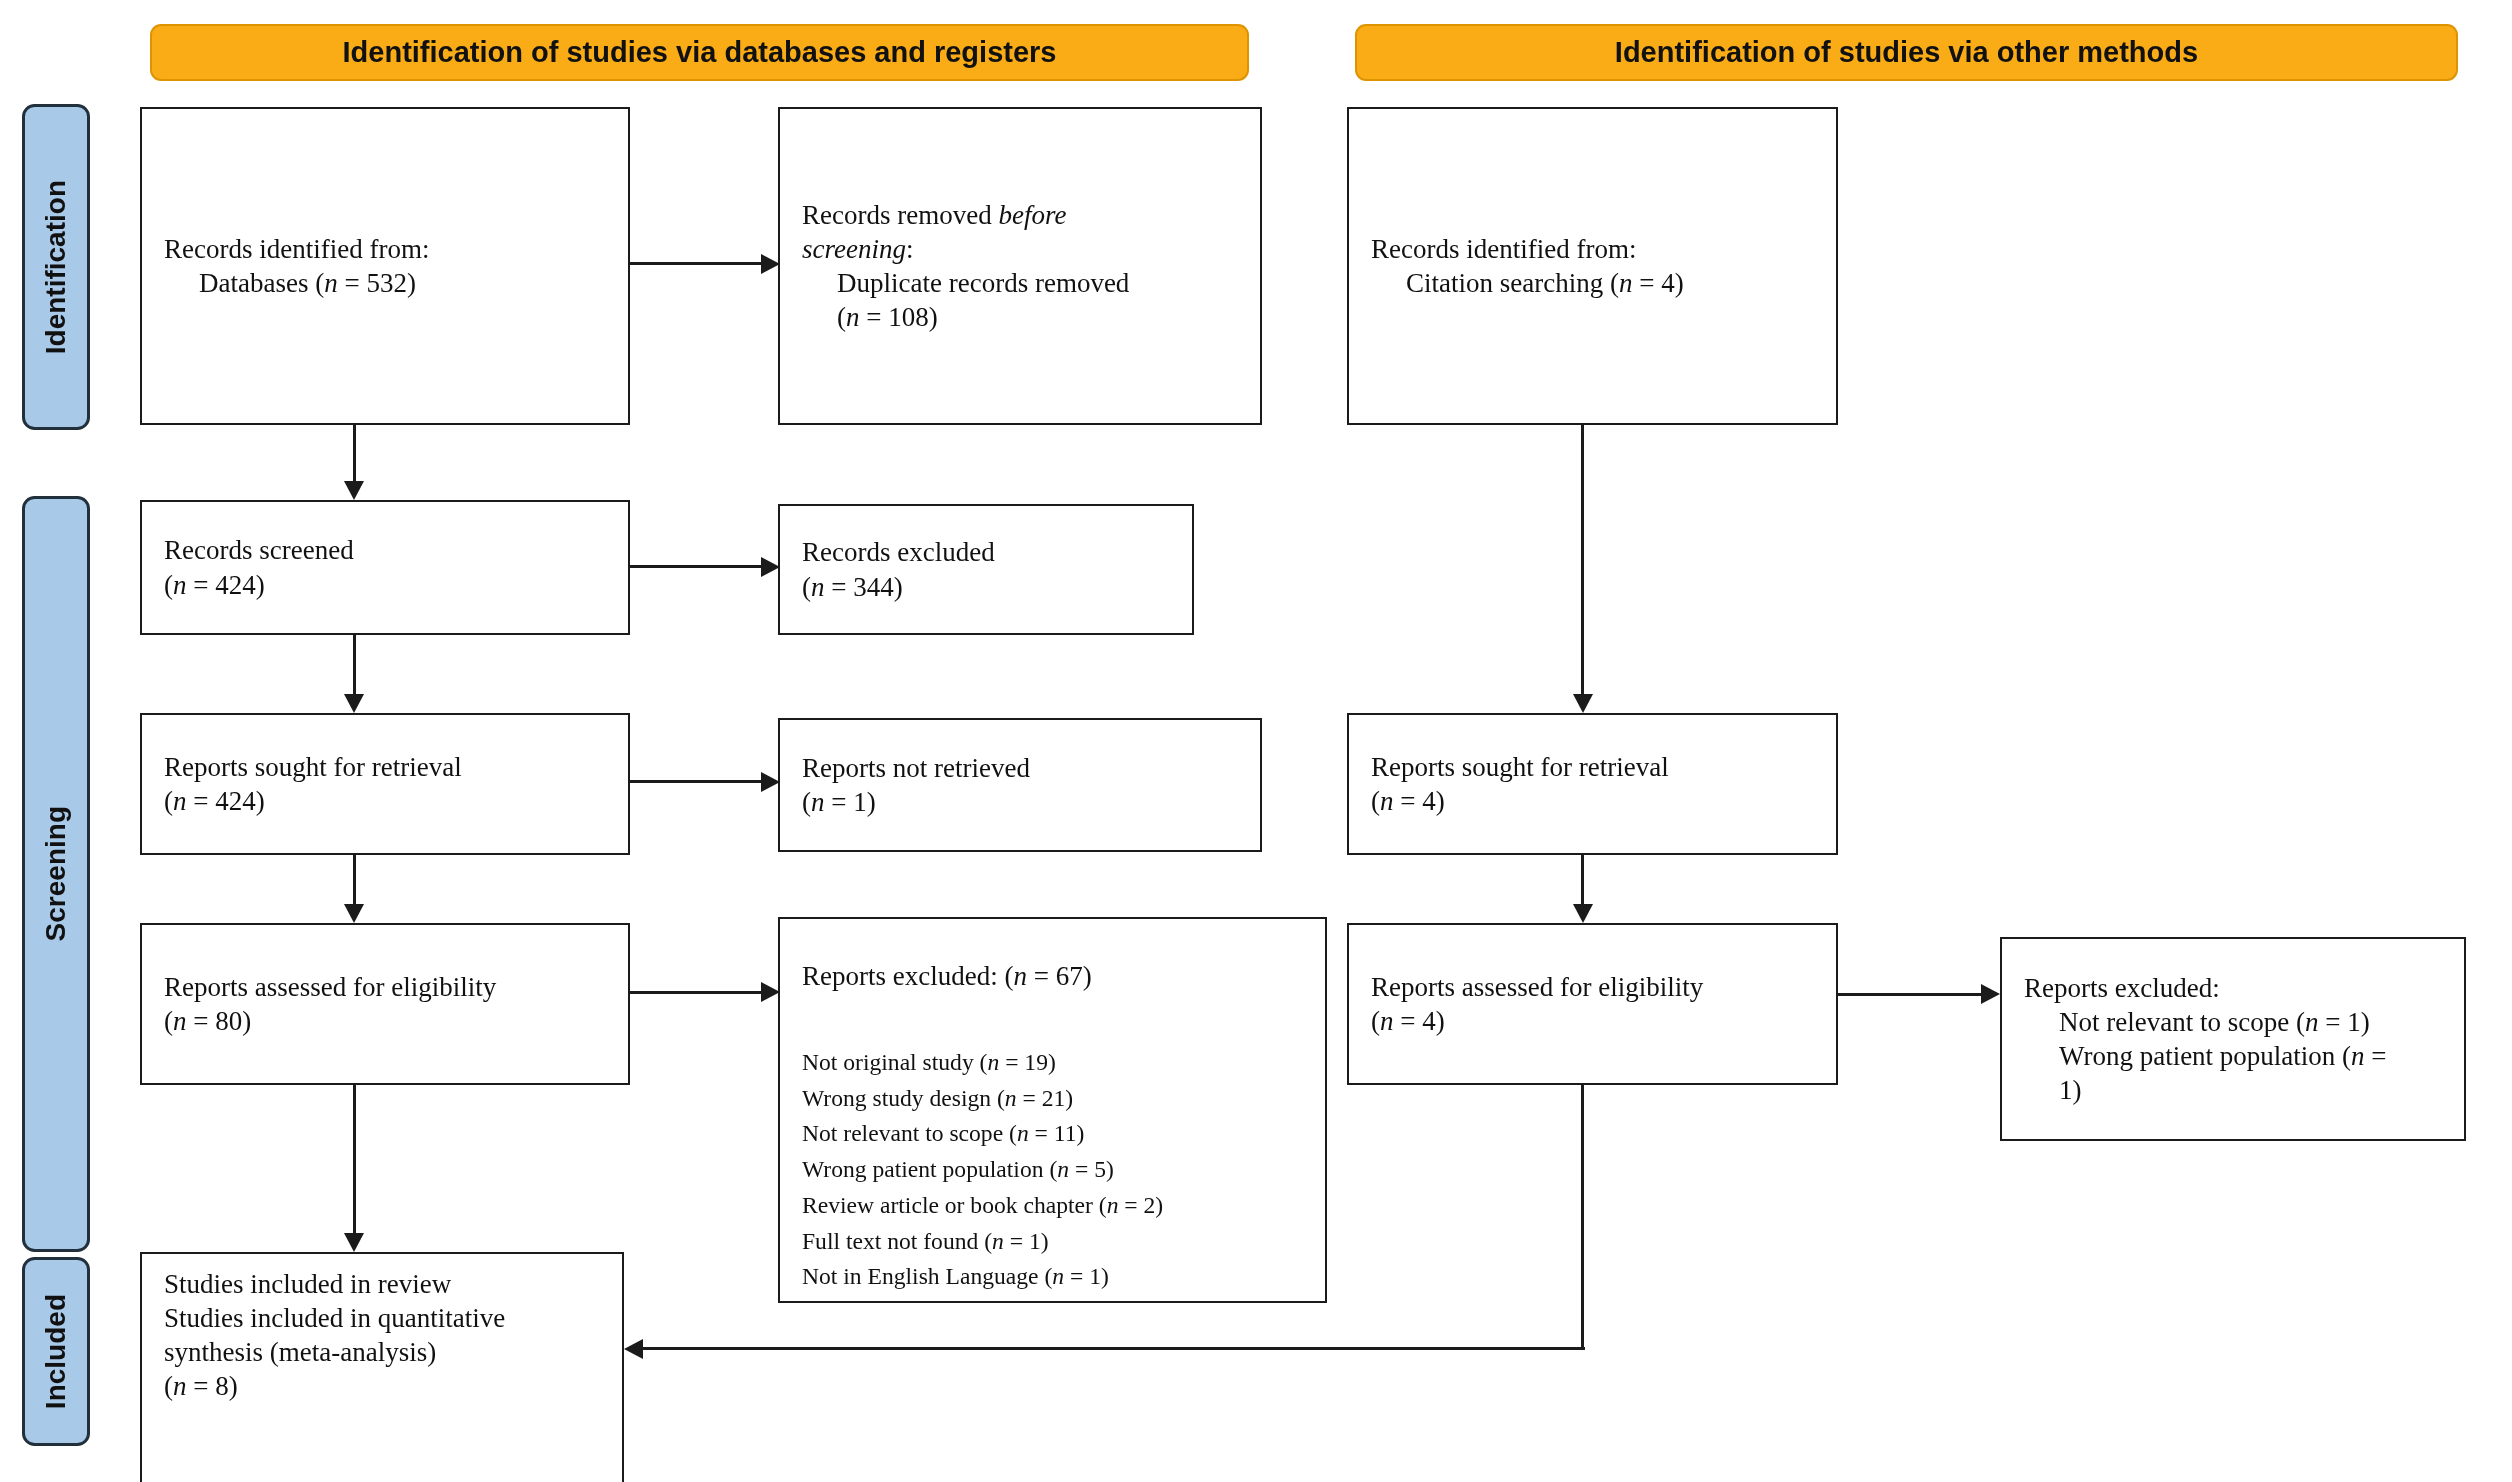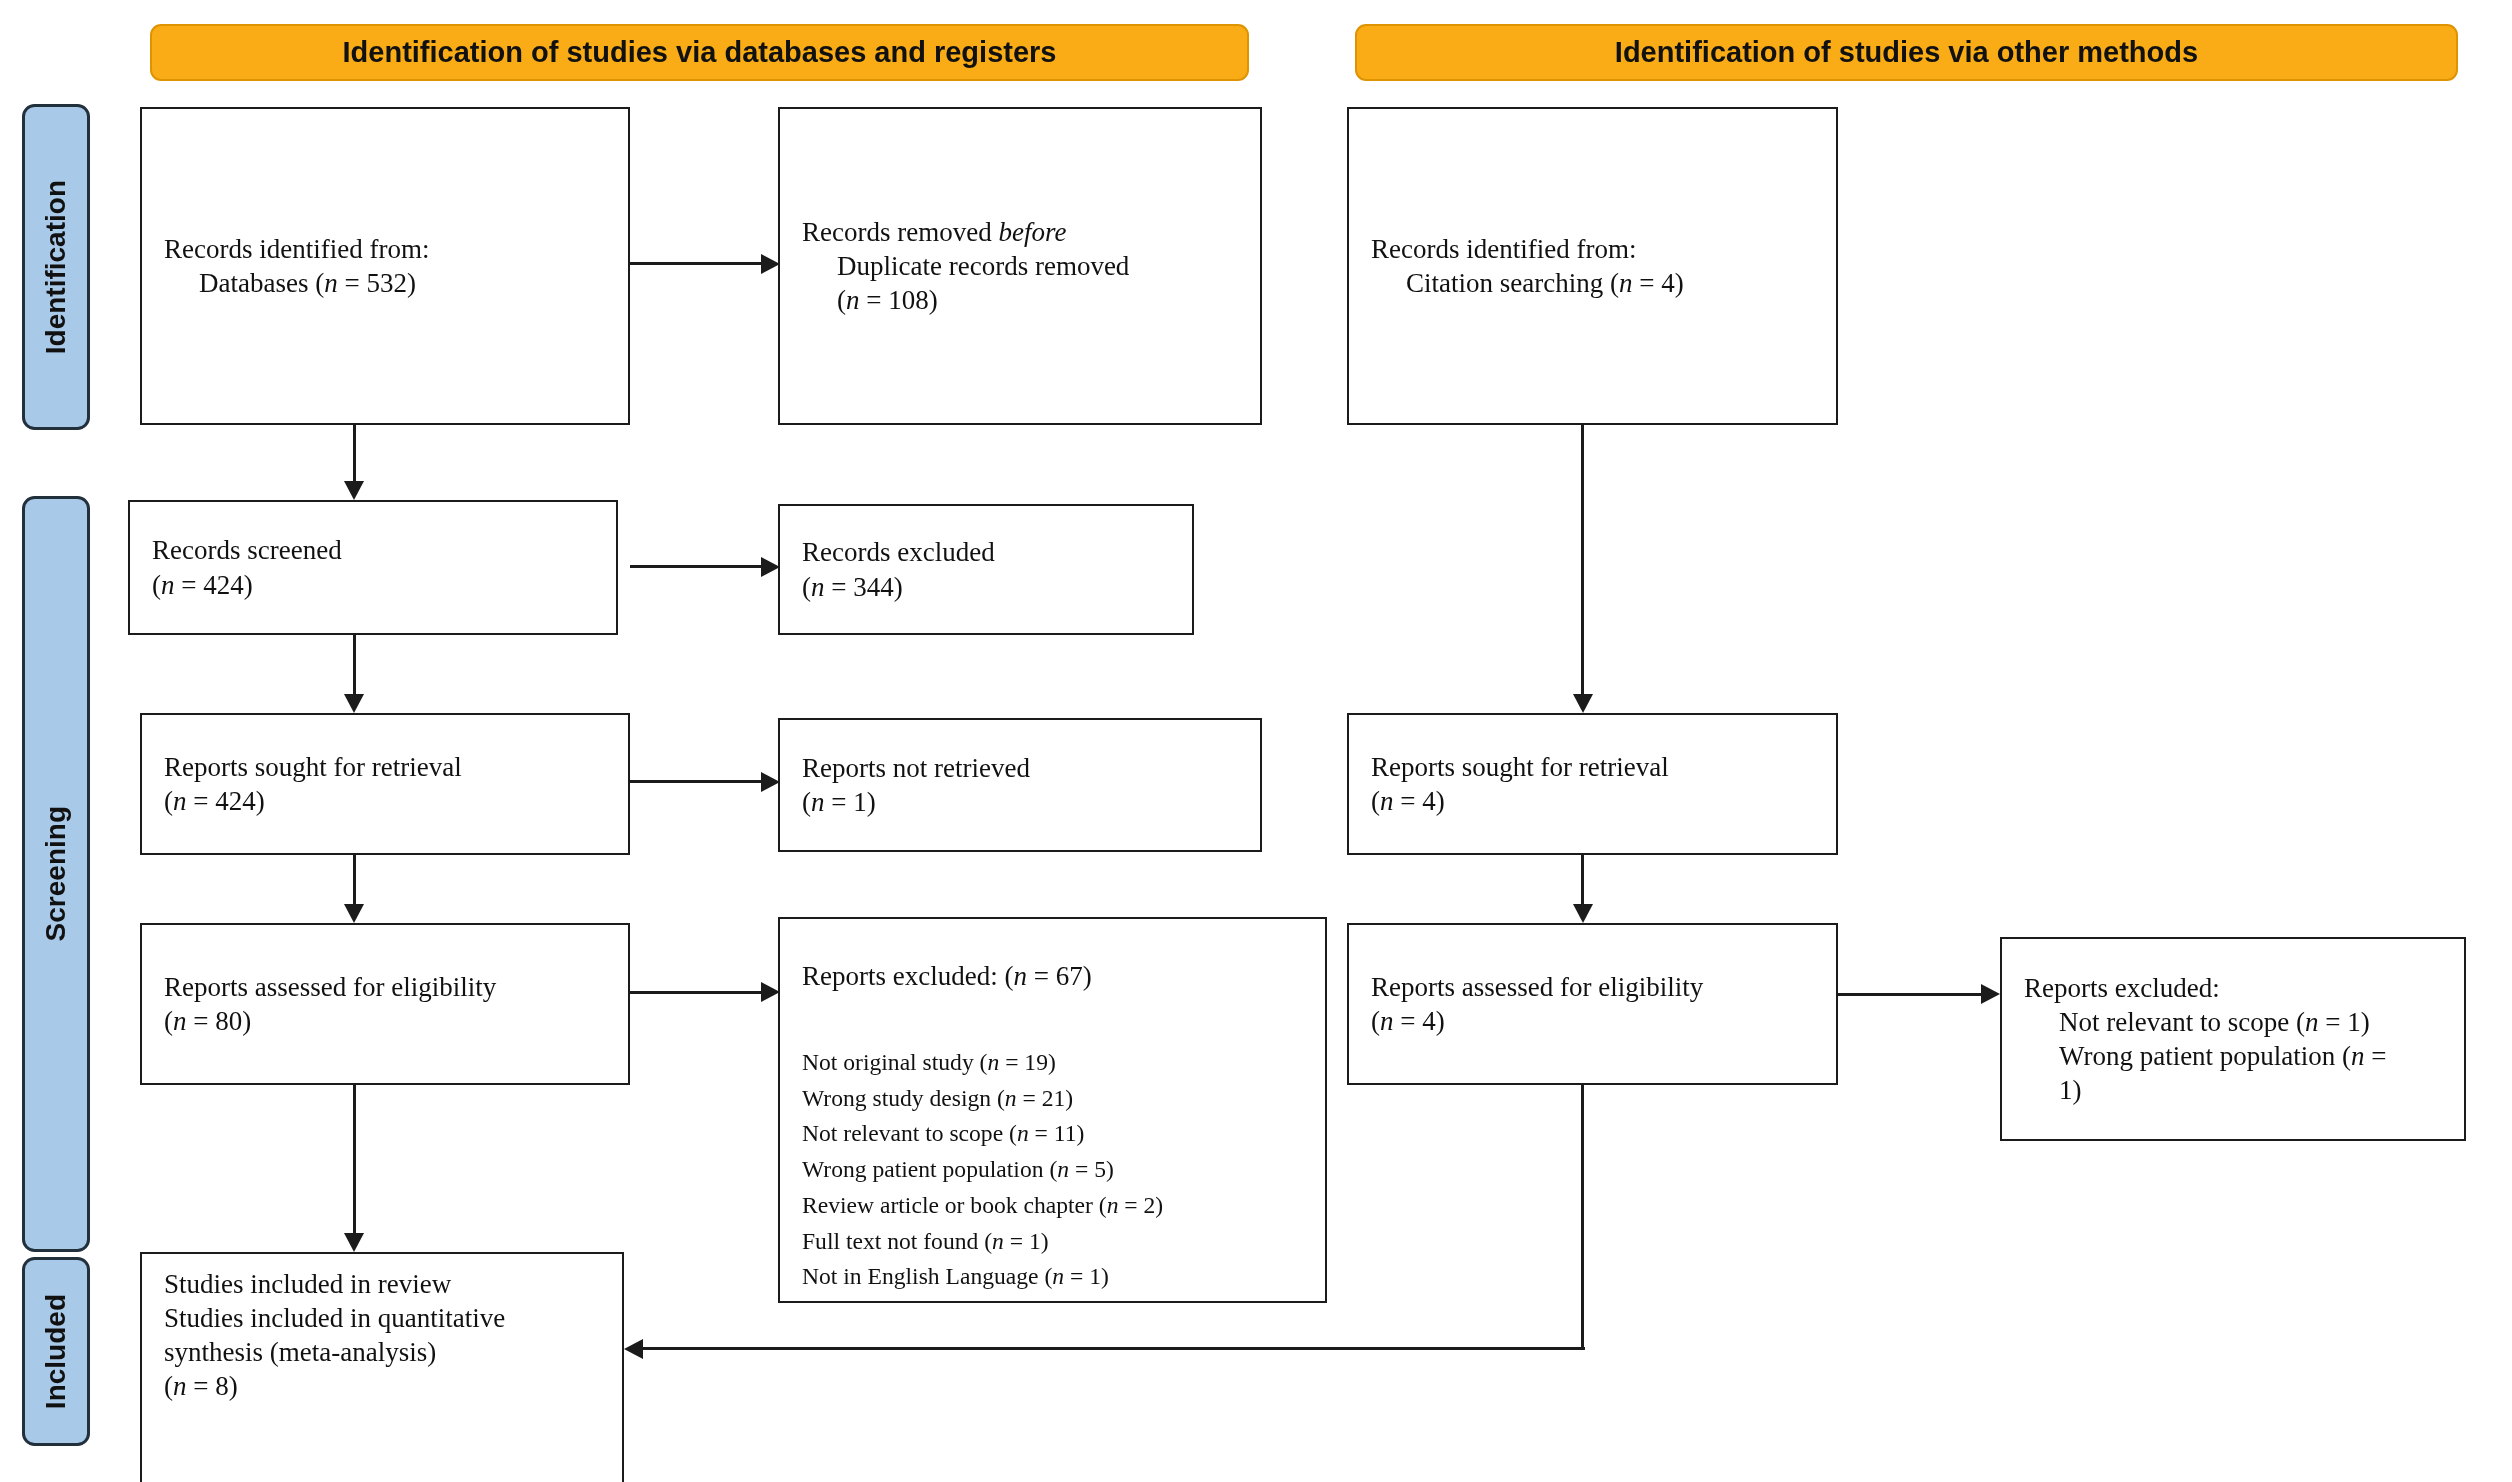--- a/index.html
+++ b/index.html
@@ -62,21 +62,21 @@
     font-family: Liberation Serif, serif;
   }
   .box .line { white-space: nowrap; }
   .box .line.ind { padding-left: 35px; }
   .box .line.small { font-size: 23.6px; line-height: 1.28; }
   .box .line.blank { height: 43px; }
   .it { font-style: italic; }
   .b1  { left: 140px;  top: 107px;  width: 490px; height: 318px; }
   .b2  { left: 778px;  top: 107px;  width: 484px; height: 318px; }
   .b3  { left: 1347px; top: 107px;  width: 491px; height: 318px; }
-  .b4  { left: 128px;  top: 500px;  width: 490px; height: 135px; }
+  .b4  { left: 140px;  top: 500px;  width: 490px; height: 135px; }
   .b5  { left: 778px;  top: 504px;  width: 416px; height: 131px; }
   .b6  { left: 140px;  top: 713px;  width: 490px; height: 142px; }
   .b7  { left: 778px;  top: 718px;  width: 484px; height: 134px; }
   .b8  { left: 1347px; top: 713px;  width: 491px; height: 142px; }
   .b9  { left: 140px;  top: 923px; width: 490px; height: 162px; }
   .b10 { left: 778px;  top: 917px; width: 549px; height: 386px;
          justify-content: space-between; padding-top: 40px; }
   .b11 { left: 1347px; top: 923px; width: 491px; height: 162px; }
   .b12 { left: 2000px; top: 937px; width: 466px; height: 204px; }
   .b13 { left: 140px;  top: 1252px; width: 484px; height: 243px;
@@ -105,20 +105,21 @@
   <div class="stage stage3">
     <span>Included</span>
   </div>
 
   <div class="box b1">
       <div class="line"><span>Records identified from:</span></div>
       <div class="line ind"><span>Databases (</span><span class="it">n</span><span> = 532)</span></div>
     </div>
   <div class="box b2">
       <div class="line"><span>Records removed </span><span class="it">before</span></div>
+      <div class="line"><span class="it">screening</span><span>:</span></div>
       <div class="line ind"><span>Duplicate records removed</span></div>
       <div class="line ind"><span>(</span><span class="it">n</span><span> = 108)</span></div>
     </div>
   <div class="box b3">
       <div class="line"><span>Records identified from:</span></div>
       <div class="line ind"><span>Citation searching (</span><span class="it">n</span><span> = 4)</span></div>
     </div>
   <div class="box b4">
       <div class="line"><span>Records screened</span></div>
       <div class="line"><span>(</span><span class="it">n</span><span> = 424)</span></div>

